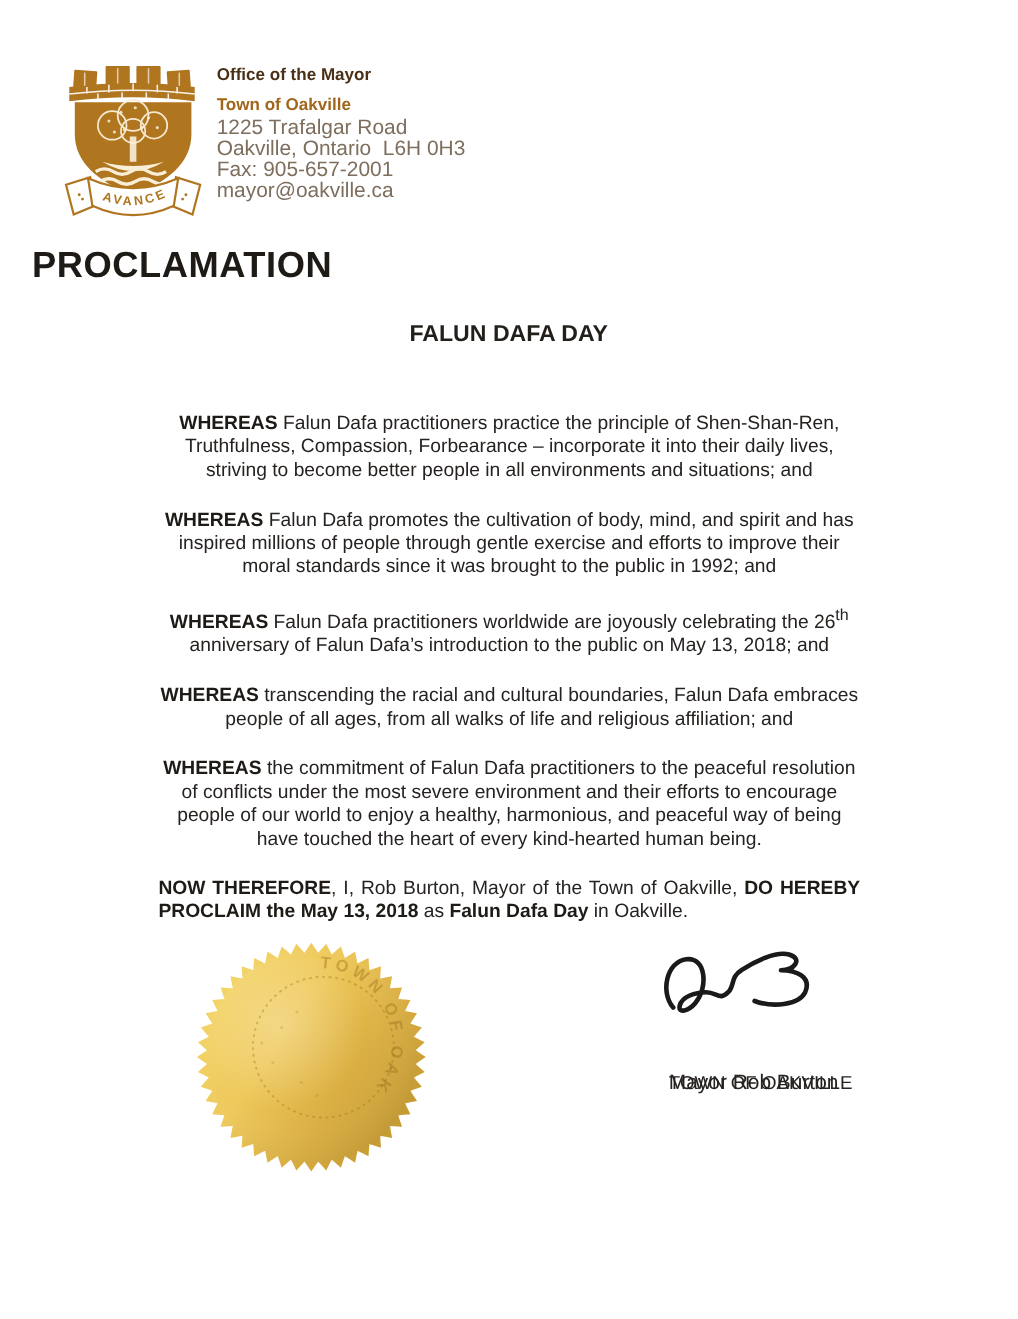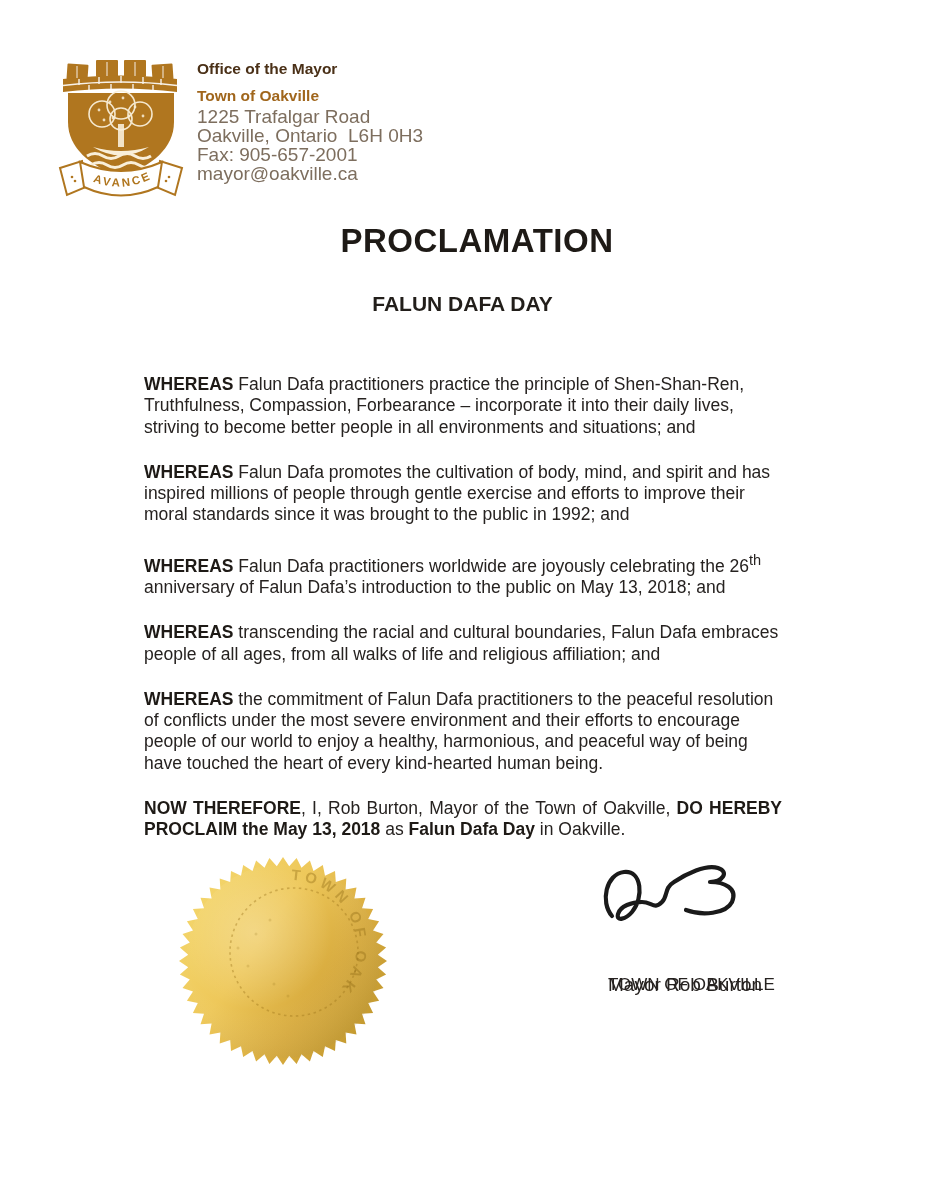--- a/index.html
+++ b/index.html
@@ -43,21 +43,21 @@
   .lh-line {
     font-size: 19px;
     color: var(--header_gray);
     line-height: 19px;
     white-space: pre;
   }
   
   .title {
     position: absolute;
     left: 0; top: 222px; width: 925px;
-    text-align: center;
+    text-align: left;
     font-size: 33px; font-weight: bold;
     color: #1e1a16;
     letter-spacing: 0.5px;
     padding-left: 29px;
   }
   .sub1 {
     position: absolute;
     left: 0; top: 292px; width: 925px;
     text-align: center;
     font-size: 21px; font-weight: bold;
@@ -78,21 +78,21 @@
   }
   
   .doc-body {
     position: absolute;
     left: 144px; top: 374px;
     width: 638px;
     font-size: 17.5px;
     line-height: 21.3px;
     color: var(--text);
   }
-  .doc-body p { margin-bottom: 24px; }
+  .doc-body p { margin-bottom: 24px; text-align: center; }
   .doc-body b { font-weight: bold; color: #1e1a16; }
   .doc-body p.justify { text-align: justify; }
   
   .seal {
     position: absolute;
     left: 178px; top: 856px;
     width: 210px; height: 210px;
   }
   .signature {
     position: absolute;

